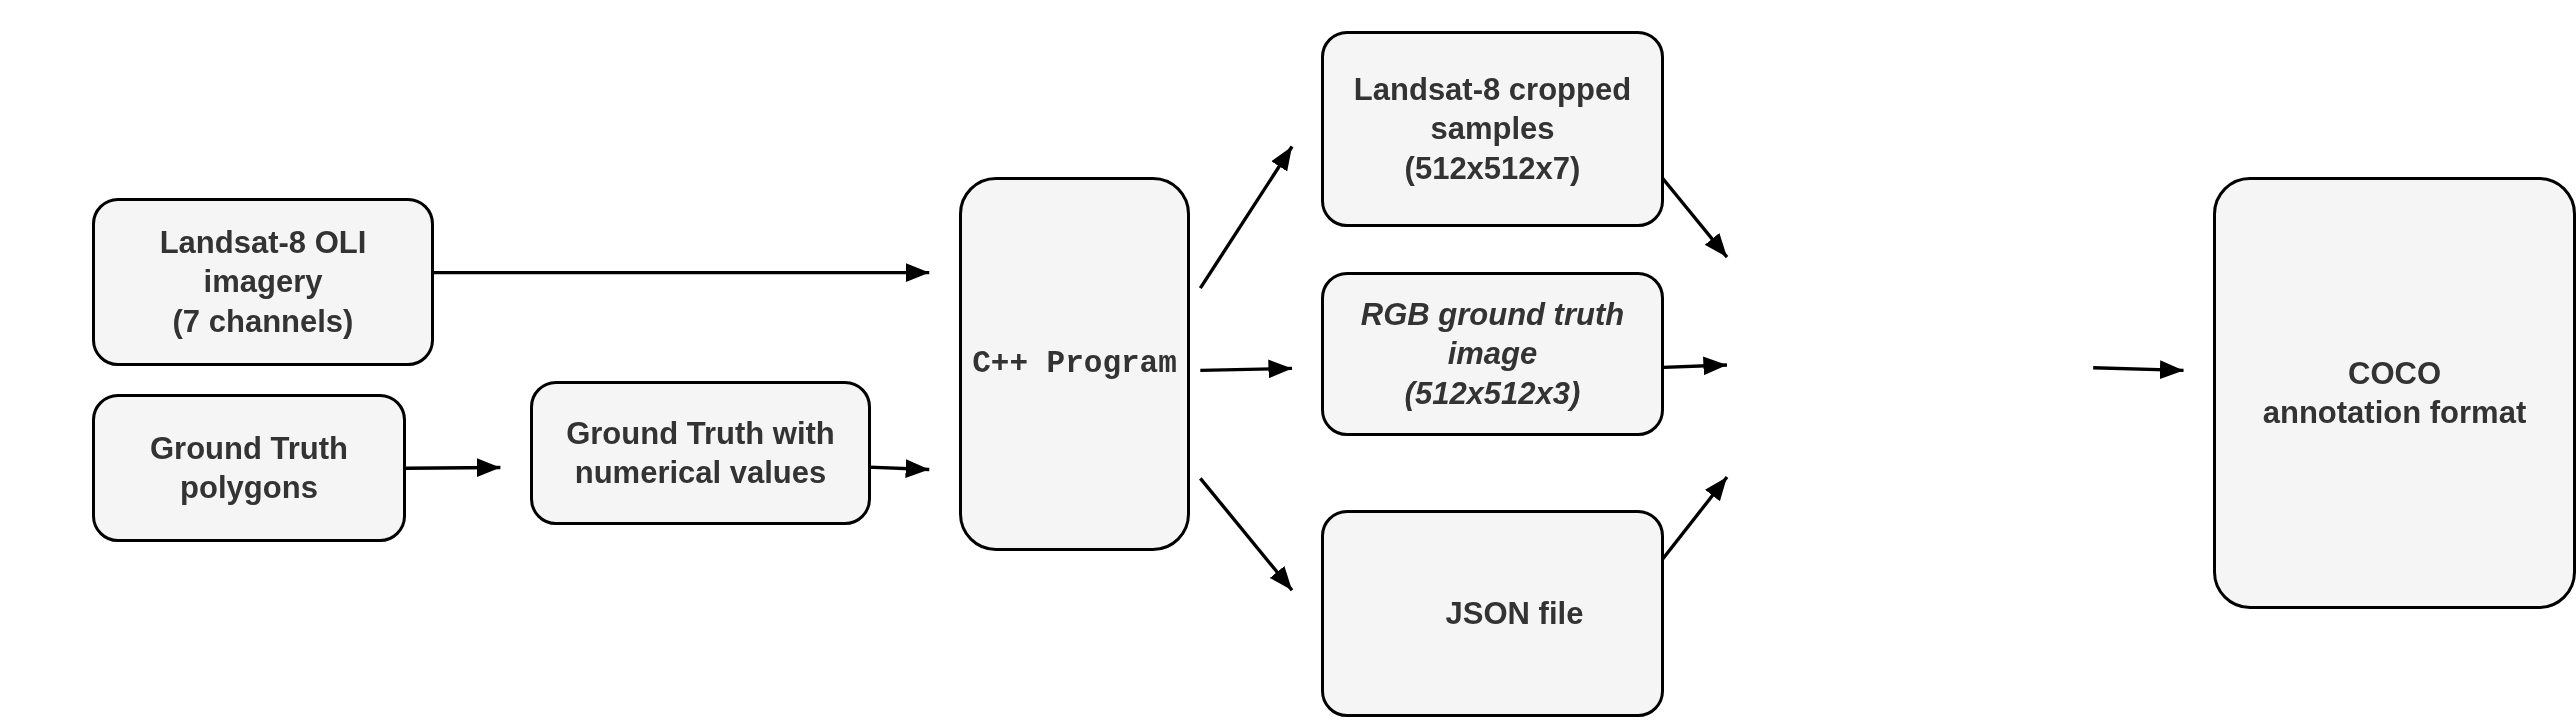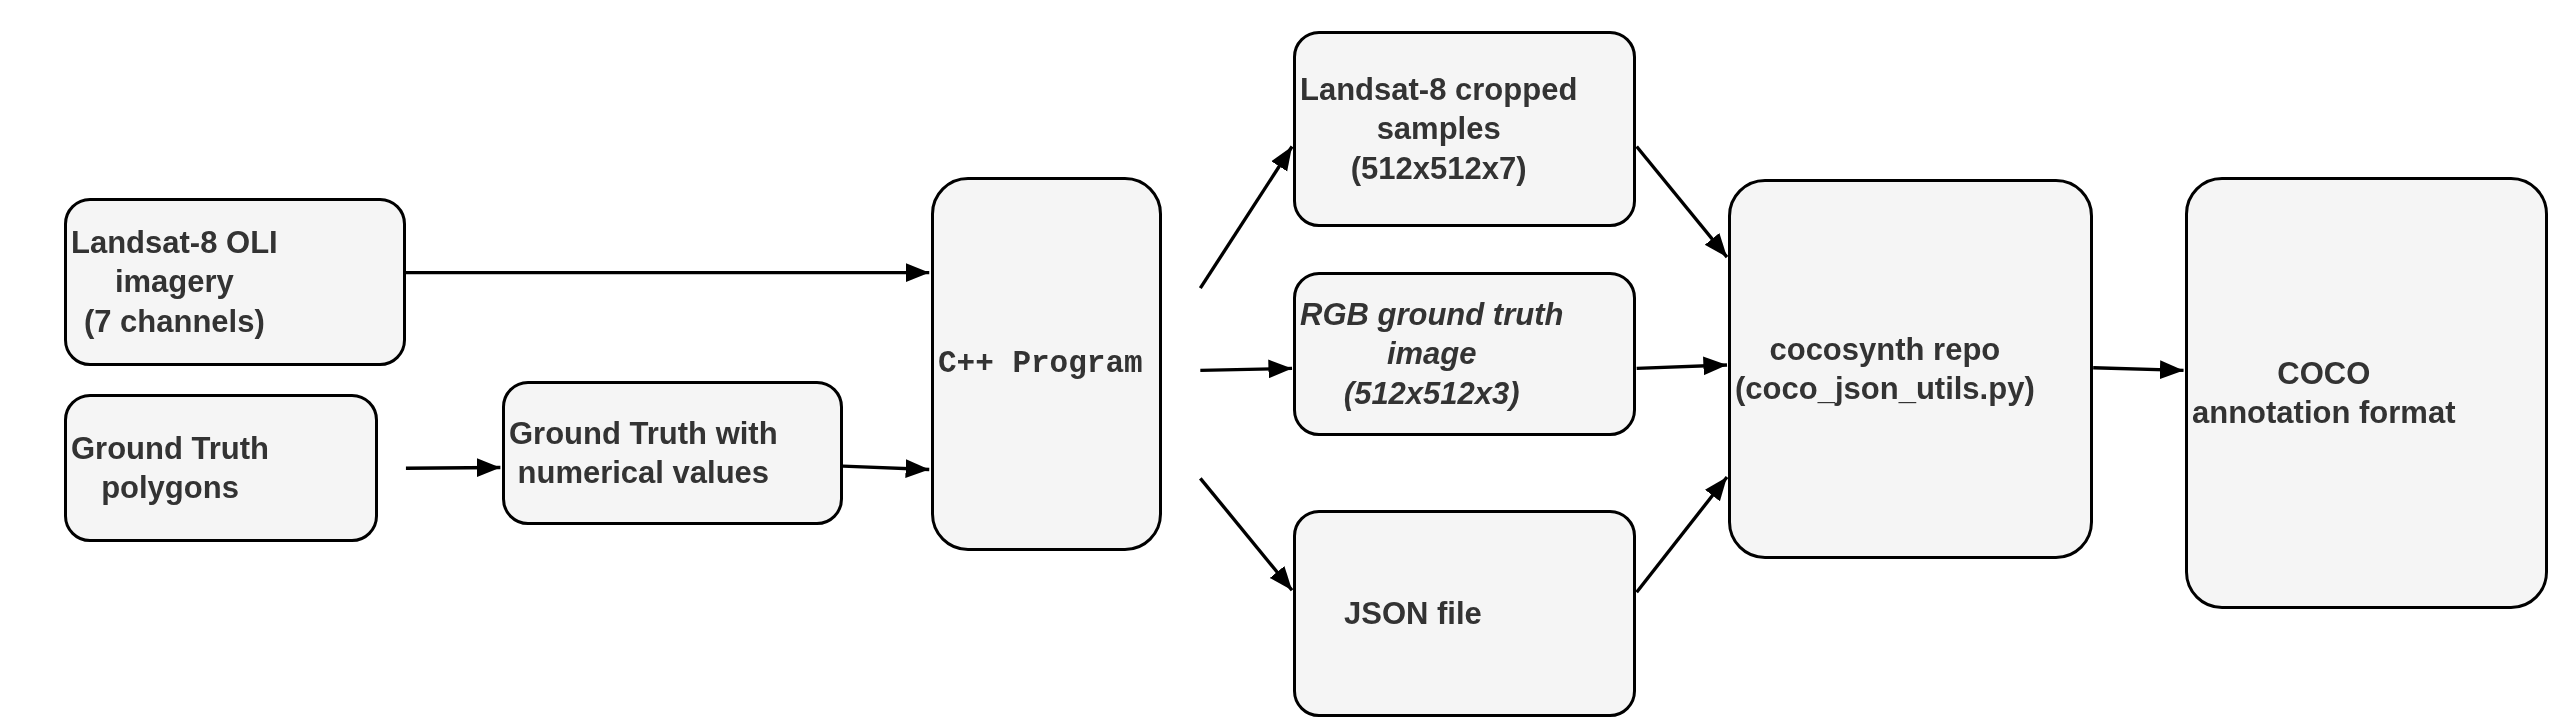--- a/index.html
+++ b/index.html
@@ -30,21 +30,23 @@
     fill: var(--c-edge_stroke, #000000);
   }
   .node {
     position: absolute;
     box-sizing: border-box;
     background: var(--c-node_fill, #f5f5f5);
     border: 3.4px solid var(--c-node_stroke, #000000);
     border-radius: 26px;
     display: flex;
     align-items: center;
+    justify-content: center;
     text-align: center;
+    margin-left: 28px;
   }
   .node.tall {
     border-radius: 37px;
   }
   .node .label {
     white-space: pre-line;
     font-weight: 700;
     font-size: 31px;
     line-height: 1.26;
     color: var(--c-label, #333333);
@@ -103,24 +105,20 @@
   <div class="node" style="left:1293px; top:272px; width:343px; height:164px;font-style:italic;">
     <span class="label">RGB ground truth
 image
 (512x512x3)</span>
   </div>
 
   <div class="node" style="left:1293px; top:510px; width:343px; height:207px;padding-left:44px;">
     <span class="label">JSON file</span>
   </div>
 
-  <div class="node tall" style="left:1728px; top:179px; width:365px; height:380px;">
-    <span class="label">cocosynth repo
-(coco_json_utils.py)</span>
-  </div>
 
   <div class="node tall" style="left:2185px; top:177px; width:363px; height:432px;">
     <span class="label">COCO
 annotation format</span>
   </div>
 
 </div>
 
 
 </body></html>

